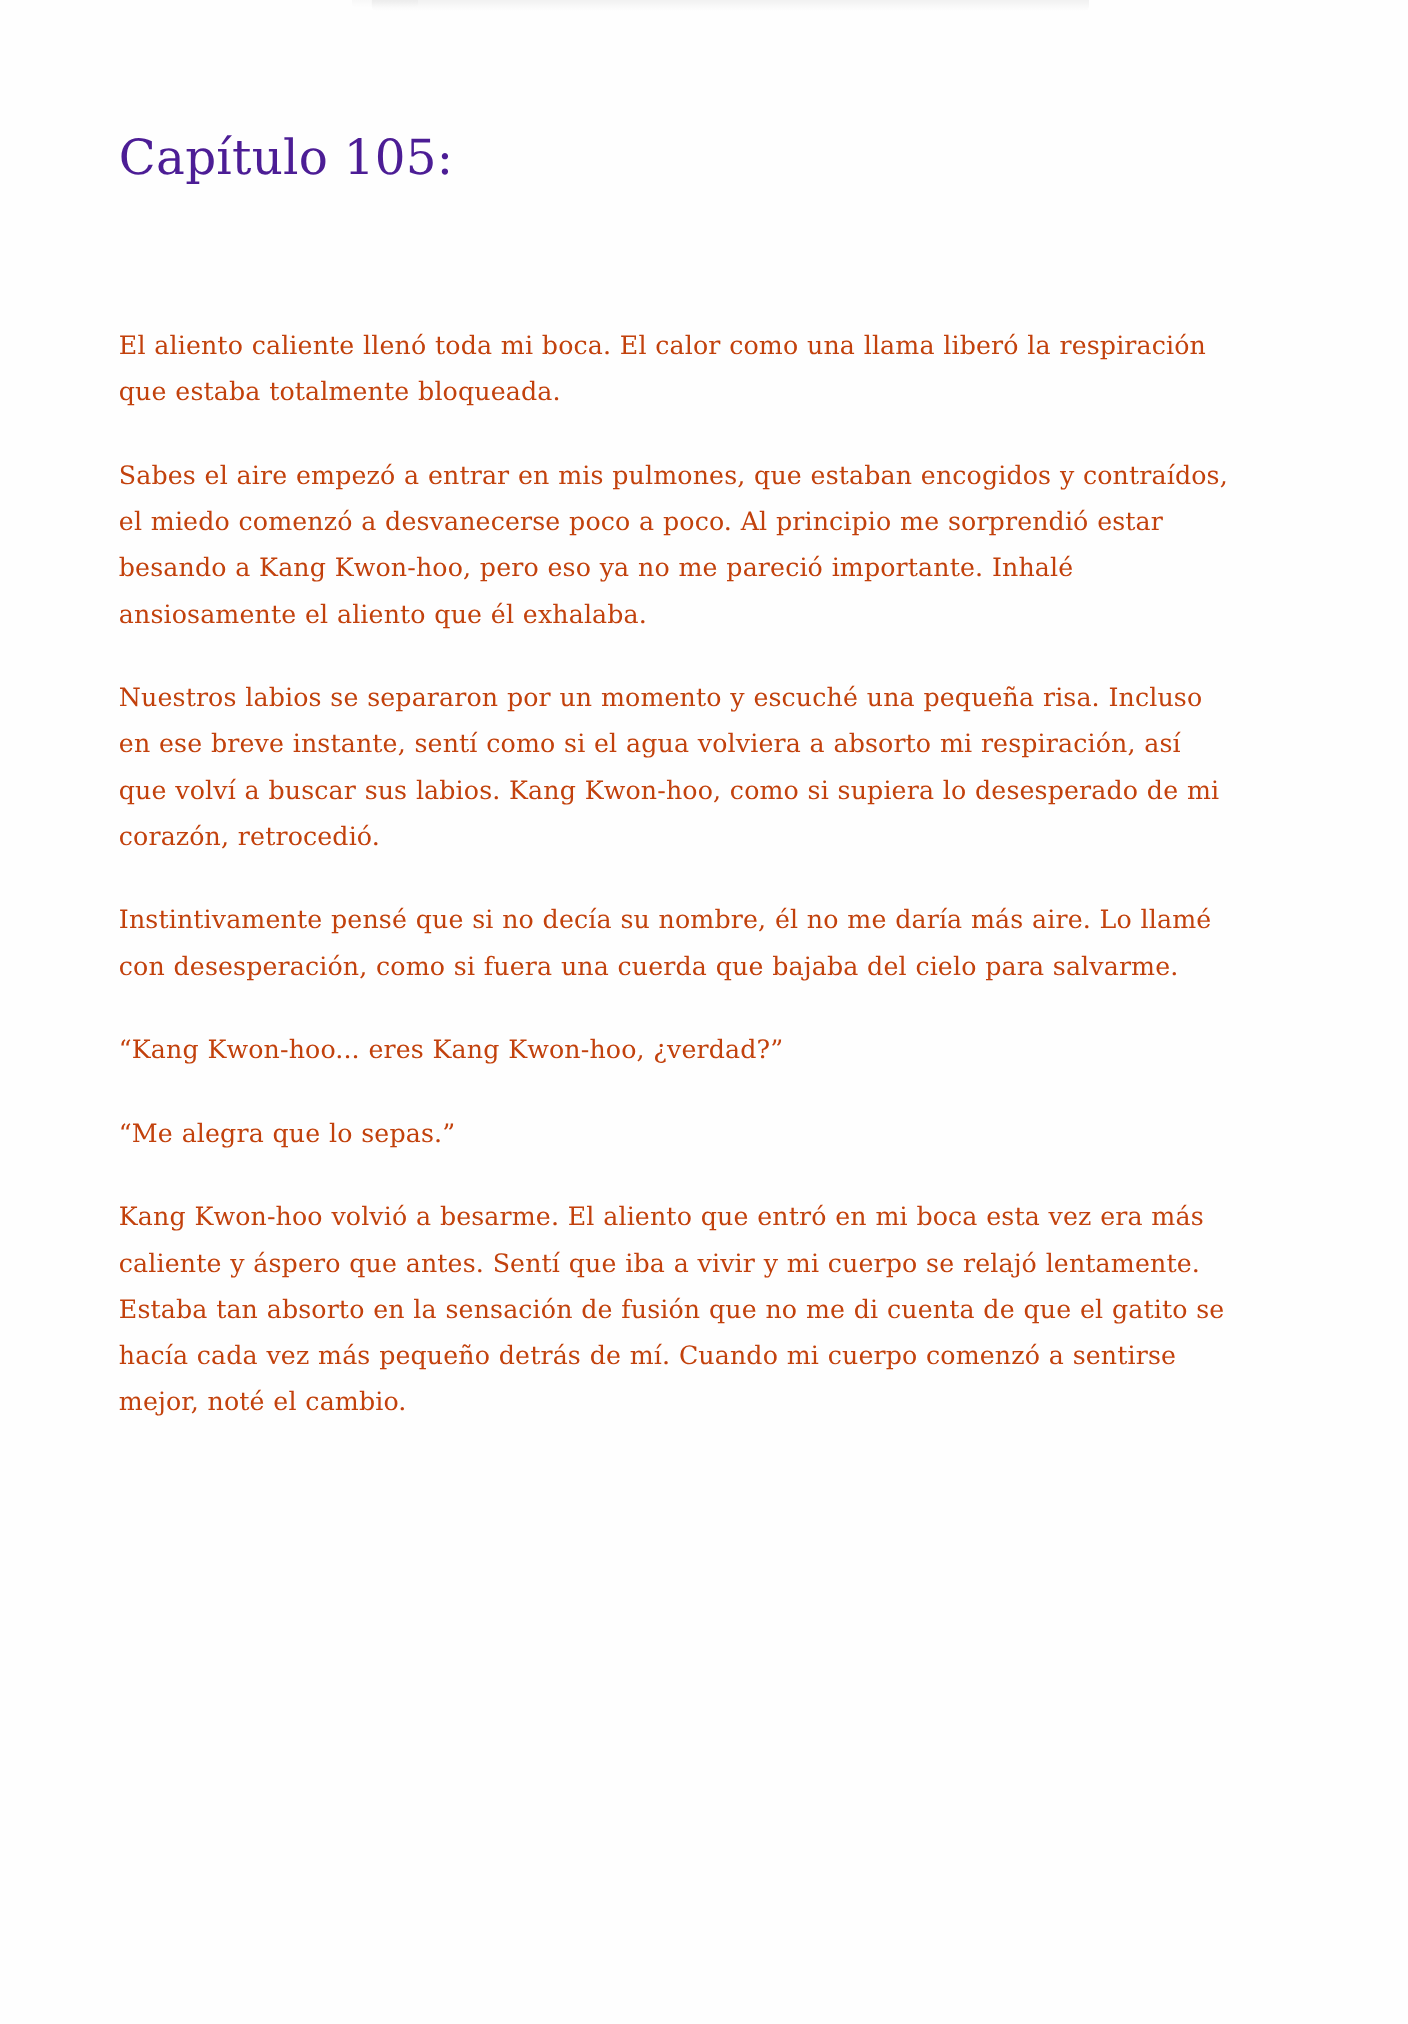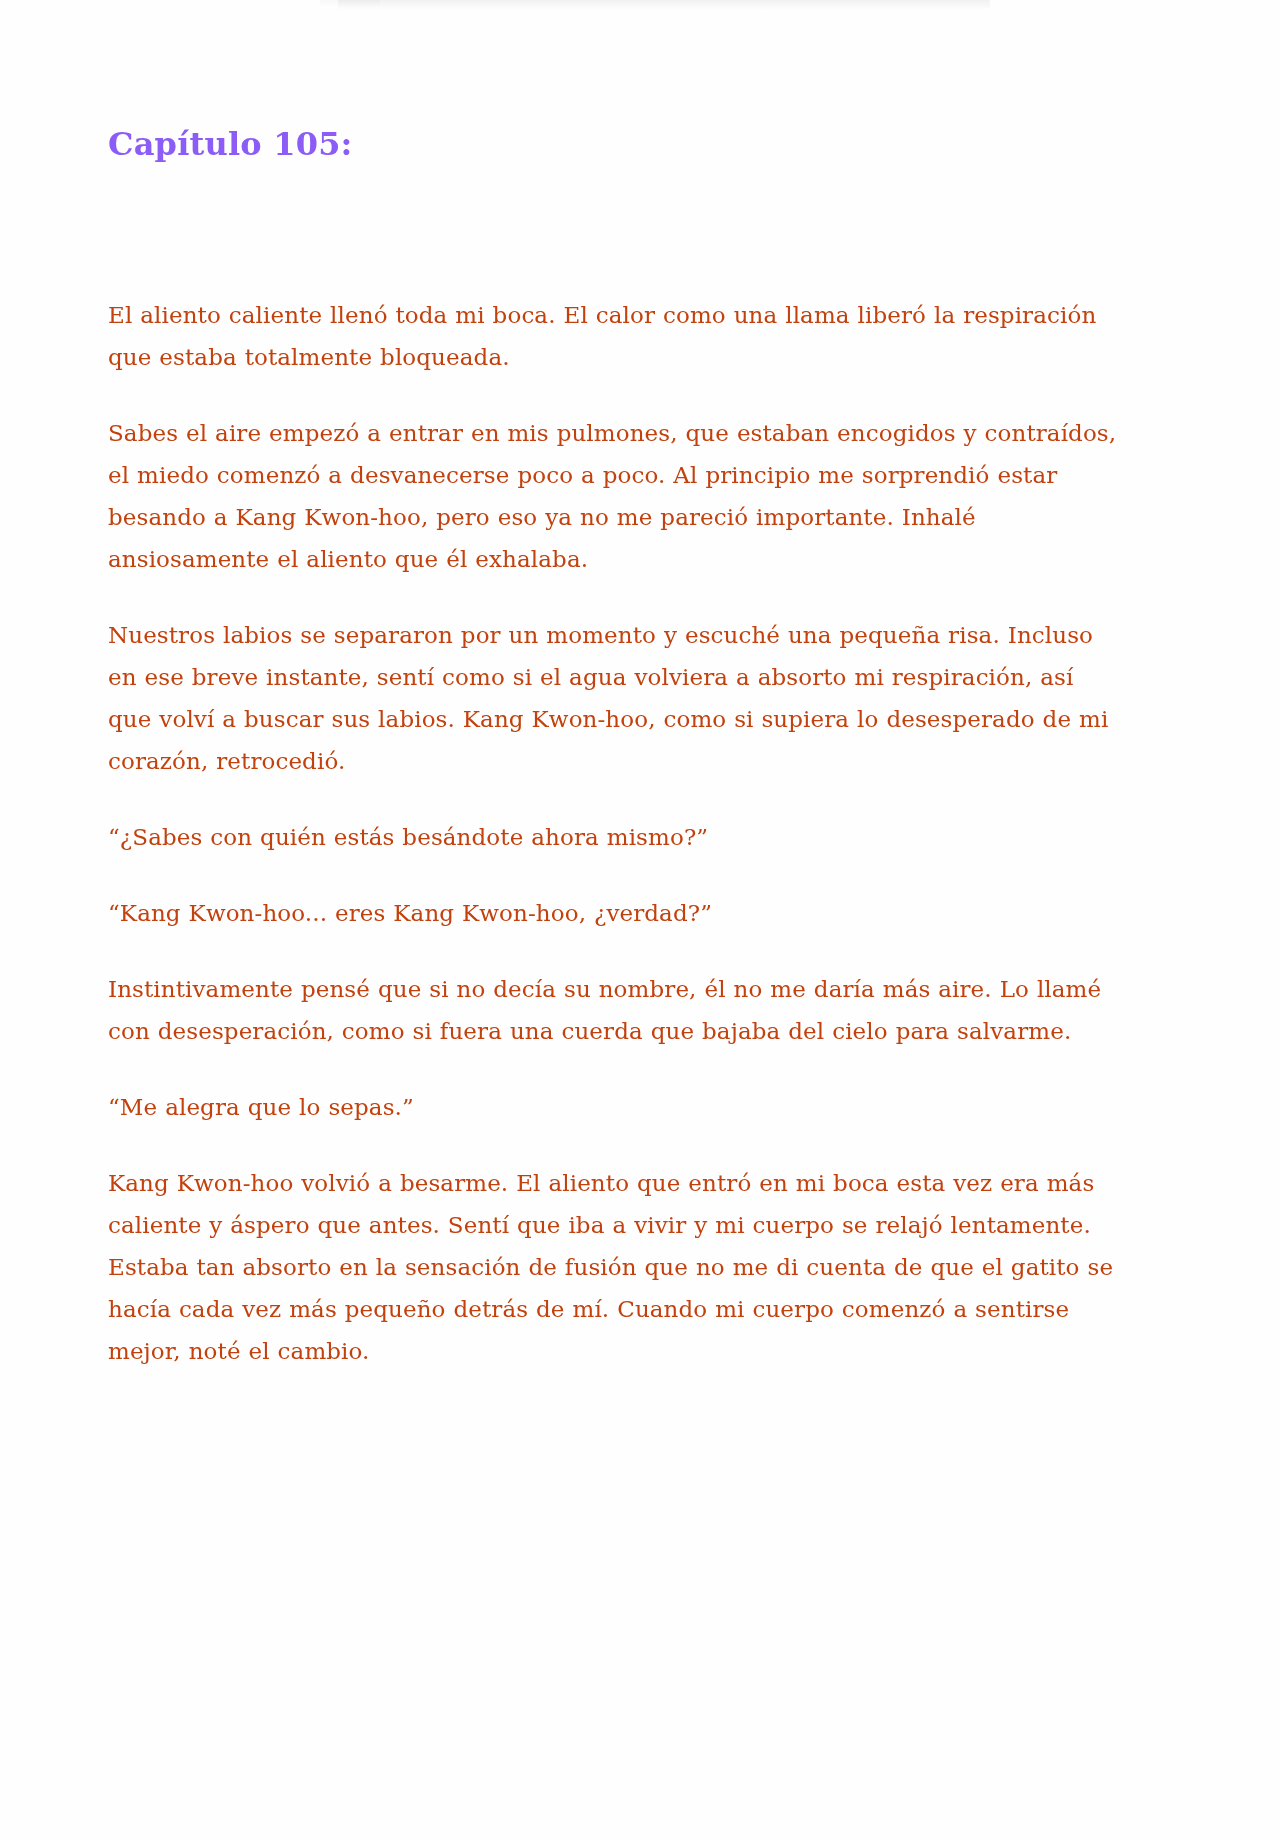--- a/index.html
+++ b/index.html
@@ -39,24 +39,24 @@
       border-radius: 0 0 4px 4px;
     }
 
     .page {
       padding: 120px 130px 0 108px;
       width: 100%;
       height: 100%;
     }
 
     .chapter-title {
-      font-size: 32px;
+      font-size: 44px;
       line-height: 48px;
-      font-weight: 700;
-      color: #8b5cf6;
+      font-weight: 400;
+      color: #4c1d95;
       letter-spacing: 0.2px;
       margin-bottom: 126px;
     }
 
     .chapter-body {
       max-width: 1012px;
     }
 
     .chapter-body p {
       font-size: 23px;
@@ -73,20 +73,19 @@
 <div class="top-strip"></div>
 
 <div class="page">
 
   <h1 class="chapter-title">Capítulo 105:</h1>
 
   <div class="chapter-body">
     <p>El aliento caliente llenó toda mi boca. El calor como una llama liberó la respiración que estaba totalmente bloqueada.</p>
     <p>Sabes el aire empezó a entrar en mis pulmones, que estaban encogidos y contraídos, el miedo comenzó a desvanecerse poco a poco. Al principio me sorprendió estar besando a Kang Kwon-hoo, pero eso ya no me pareció importante. Inhalé ansiosamente el aliento que él exhalaba.</p>
     <p>Nuestros labios se separaron por un momento y escuché una pequeña risa. Incluso en ese breve instante, sentí como si el agua volviera a absorto mi respiración, así que volví a buscar sus labios. Kang Kwon-hoo, como si supiera lo desesperado de mi corazón, retrocedió.</p>
-    <p>“¿Sabes con quién estás besándote ahora mismo?”</p>
+    <p>Instintivamente pensé que si no decía su nombre, él no me daría más aire. Lo llamé con desesperación, como si fuera una cuerda que bajaba del cielo para salvarme.</p>
     <p>“Kang Kwon-hoo... eres Kang Kwon-hoo, ¿verdad?”</p>
-    <p>Instintivamente pensé que si no decía su nombre, él no me daría más aire. Lo llamé con desesperación, como si fuera una cuerda que bajaba del cielo para salvarme.</p>
     <p>“Me alegra que lo sepas.”</p>
     <p>Kang Kwon-hoo volvió a besarme. El aliento que entró en mi boca esta vez era más caliente y áspero que antes.  Sentí que iba a vivir y mi cuerpo se relajó lentamente. Estaba tan absorto en la sensación de fusión que no me di cuenta de que el gatito se hacía cada vez más pequeño detrás de mí. Cuando mi cuerpo comenzó a sentirse mejor, noté el cambio.</p>
   </div>
 
 </div>
 
 </body></html>

